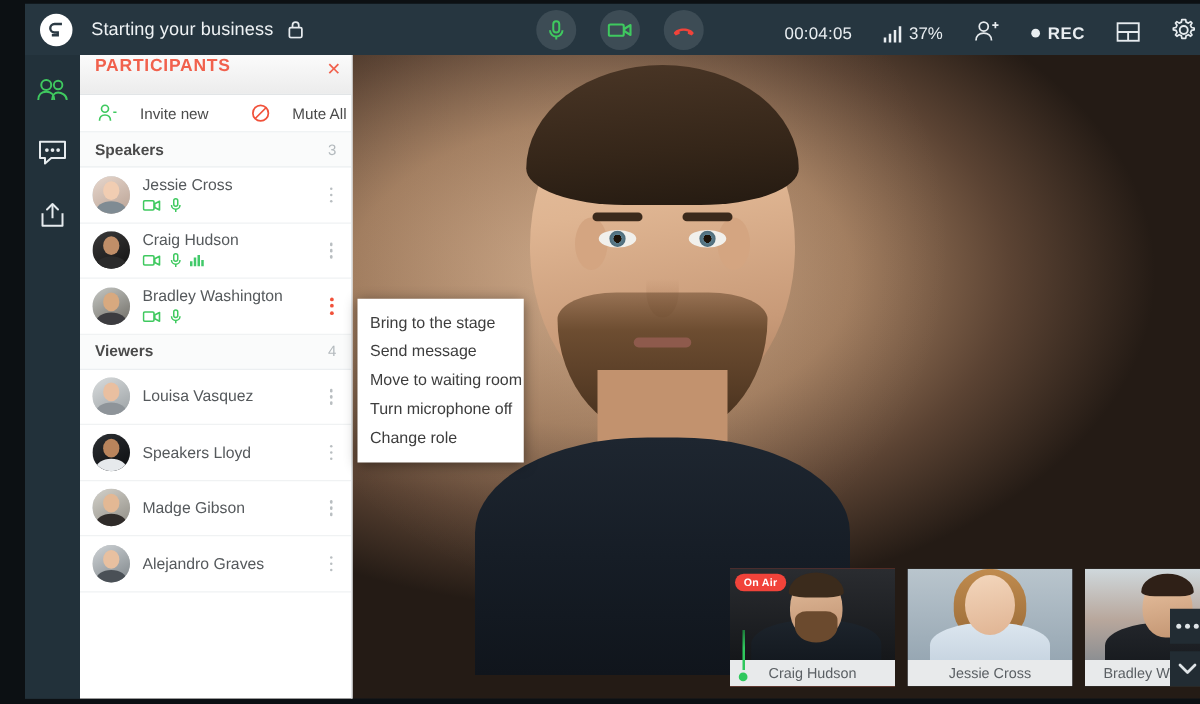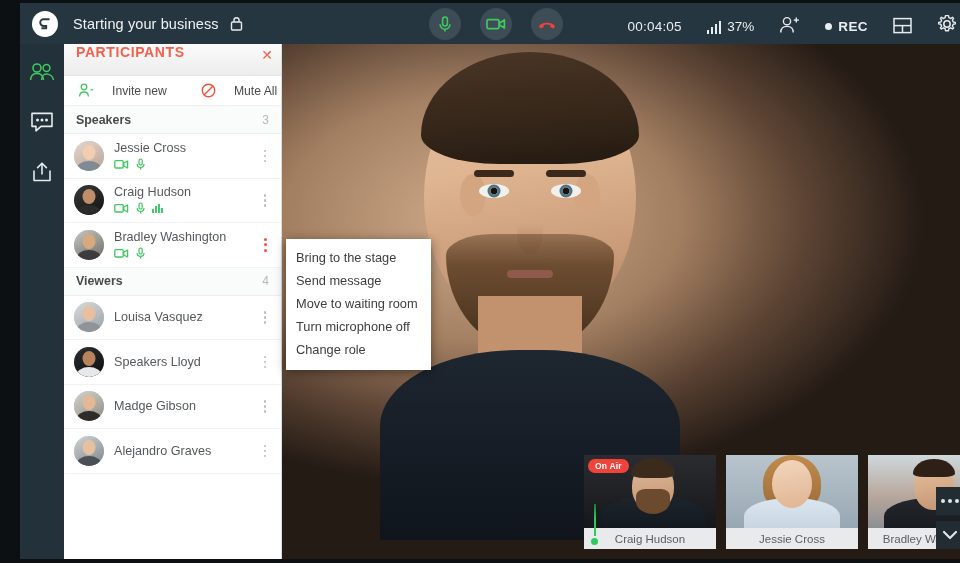--- a/index.html
+++ b/index.html
@@ -133,21 +133,21 @@
   .torso {
     position: absolute; left: 50%; top: 292px; transform: translateX(-50%);
     width: 300px; height: 190px;
     border-radius: 46% 46% 0 0 / 40% 40% 0 0;
     background: linear-gradient(180deg, #1e2630 0%, #161d26 50%, #10151c 100%);
   }
 
   
   .ctx-menu {
     position: absolute; left: 266px; top: 236px;
-    width: 145px;
+    width: 133px;
     background: #ffffff;
     box-shadow: 0 2px 10px rgba(0,0,0,.45);
     z-index: 60; padding: 7px 0 9px 0;
   }
   .ctx-item {
     font-size: 12.8px; color: #3d3d3d;
     padding: 3.5px 0 3.5px 10px; white-space: nowrap;
     line-height: 16px;
   }
 

